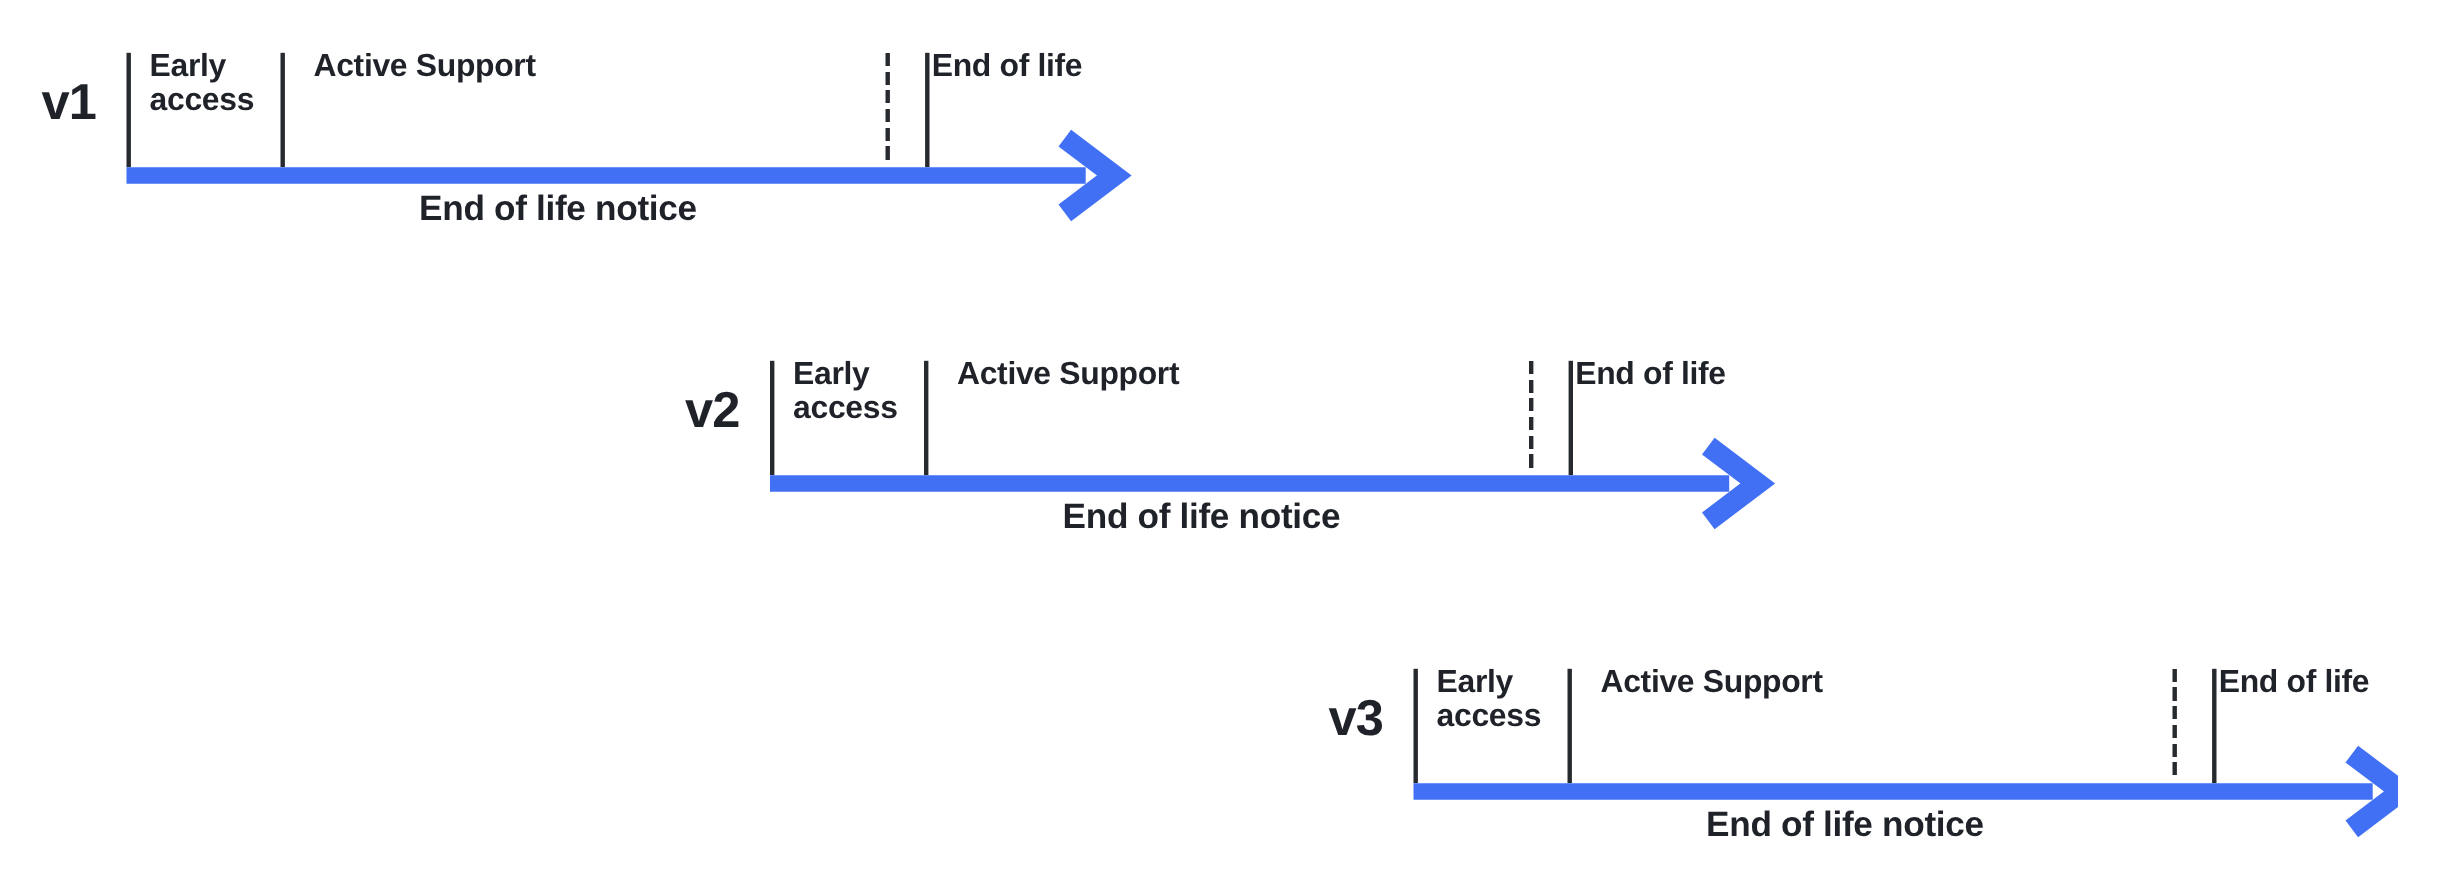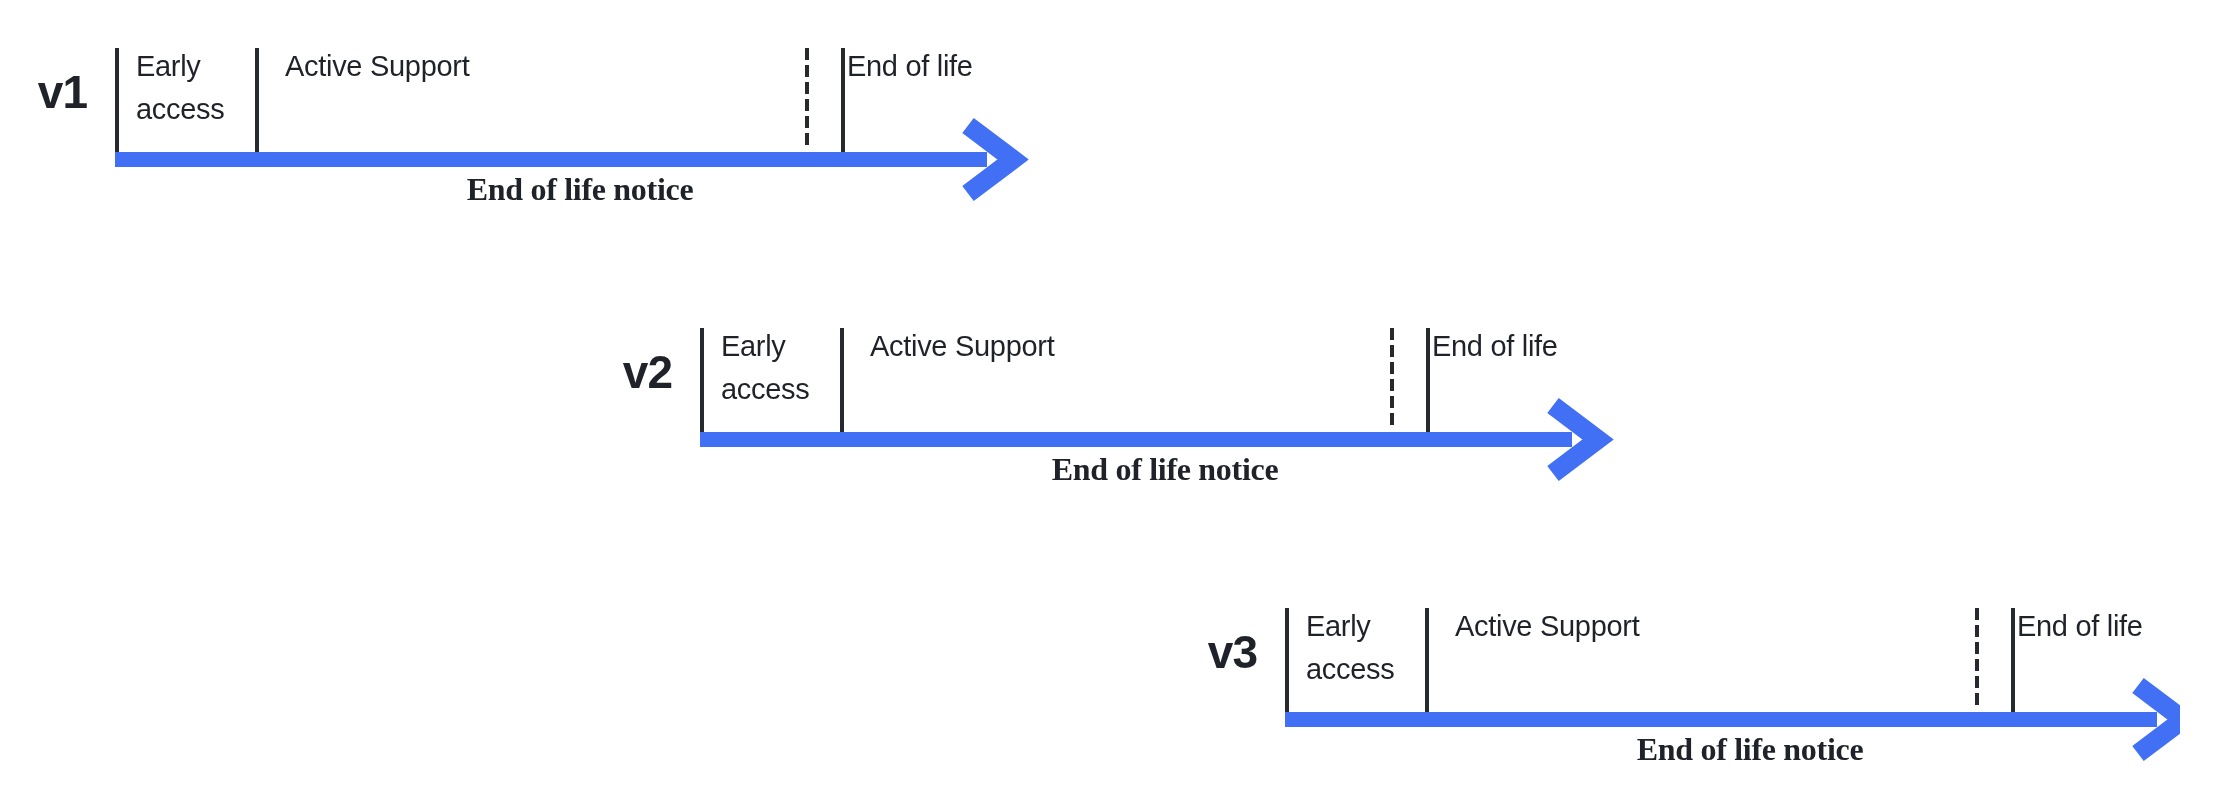--- a/index.html
+++ b/index.html
@@ -71,41 +71,40 @@
     stroke: var(--accent);
     stroke-width: 19;
     fill: none;
     stroke-linejoin: miter;
     stroke-miterlimit: 6;
   }
   .lbl {
     position: absolute;
     top: -3px;
     font-size: 29px;
-    font-weight: 400;
-    line-height: 43px;
+    font-weight: 700;
+    line-height: 31px;
     color: var(--text);
     letter-spacing: -0.3px;
   }
   .lbl.ea { left: 19px; width: 124px; }
   .lbl.as { left: 168px; white-space: nowrap; }
   .lbl.eol { left: 730px; white-space: nowrap; }
   .notice {
     position: absolute;
-    left: 248px;
+    left: 264px;
     top: 124px;
     width: 430px;
-    text-align: center;
+    text-align: left;
     font-size: 32px;
     font-weight: 700;
     line-height: 34px;
     color: var(--text);
     letter-spacing: -0.3px;
     white-space: nowrap;
-    font-family: Liberation Serif, serif;
   }
 </style>
 </head>
 <body>
 
 <div class="canvas">
 
   <div class="row" style="left:117px; top:48px">
     <div class="version">v1</div>
     <div class="tick" style="left:-2px"></div>

